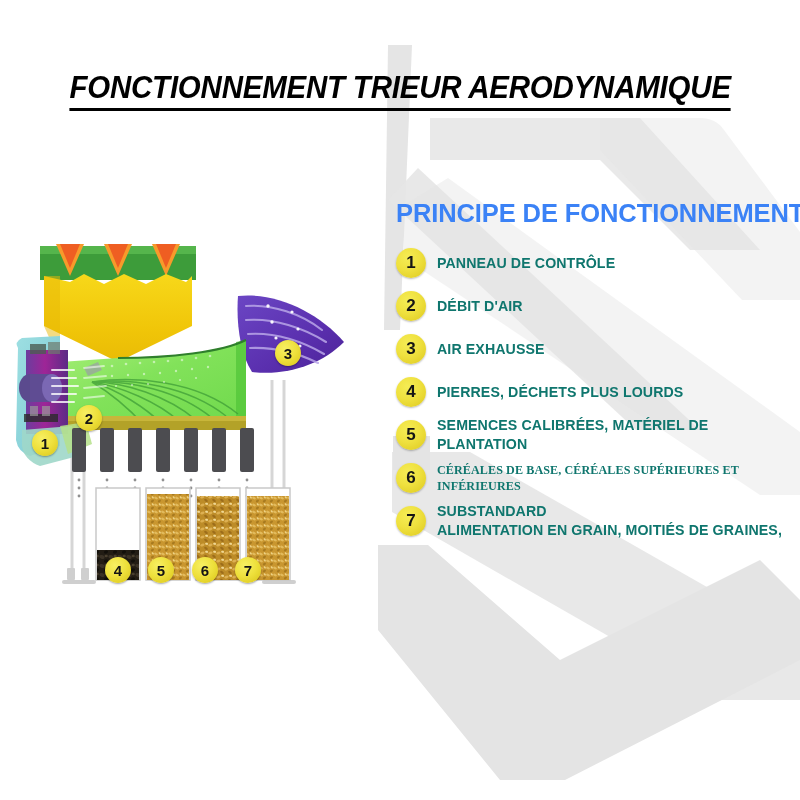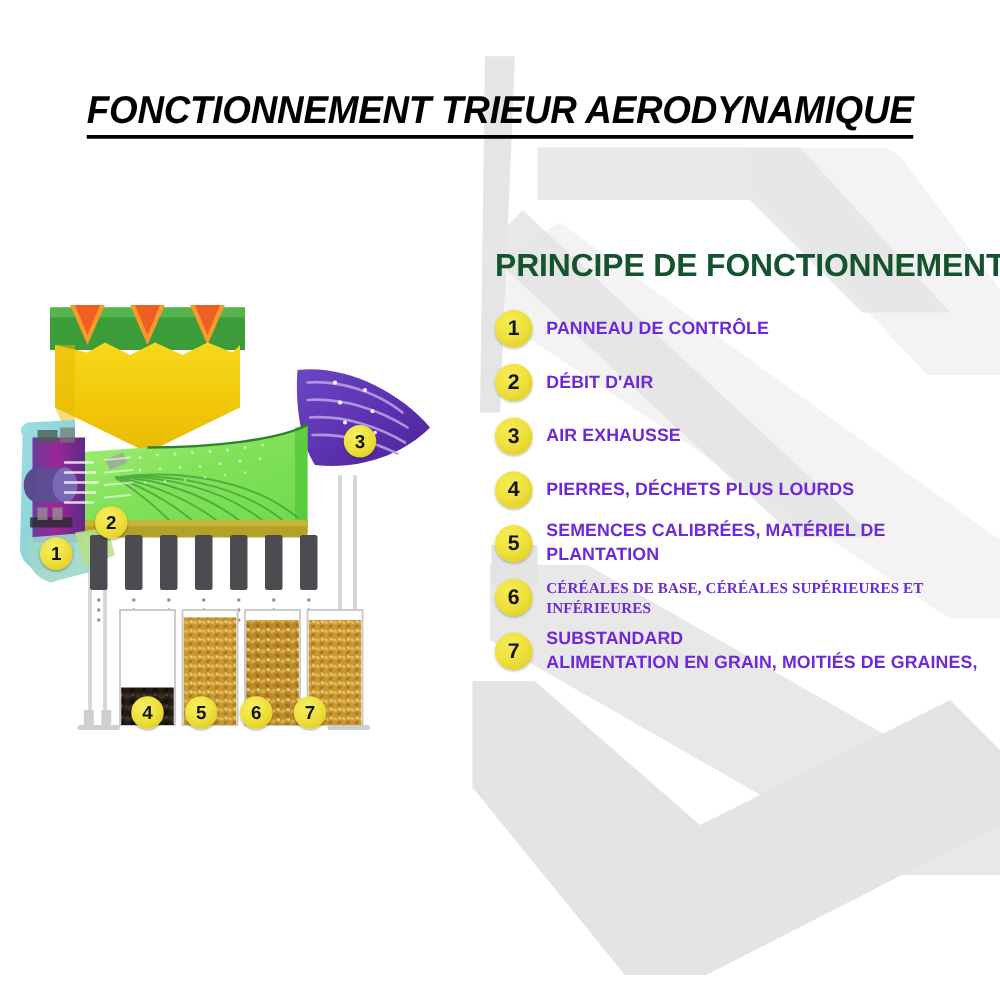--- a/index.html
+++ b/index.html
@@ -62,21 +62,21 @@
     left: 396px;
     top: 196px;
     width: 392px;
     z-index: 6;
   }
   .legend-heading {
     font-family: "Liberation Sans", sans-serif;
     font-weight: bold;
     font-size: 25.5px;
     line-height: 34px;
-    color: #14532d;
+    color: #3b82f6;
     letter-spacing: -0.1px;
     white-space: nowrap;
   }
   #legend-list {
     margin-top: 14px;
   }
   .legend-row {
     position: relative;
     display: flex;
     align-items: center;
@@ -95,21 +95,21 @@
     font-weight: bold;
     font-size: 17px;
     display: flex;
     align-items: center;
     justify-content: center;
     margin-right: 11px;
   }
   .legend-text {
     font-family: "Liberation Sans", sans-serif;
     font-weight: bold;
-    color: #6d28d9;
+    color: #0f766e;
     font-size: 14.2px;
     line-height: 19px;
     letter-spacing: 0.1px;
   }
   .legend-text.small {
     font-size: 12.1px;
     line-height: 16.5px;
     font-family: Liberation Serif, serif;
   }
   .legend-text .big {

